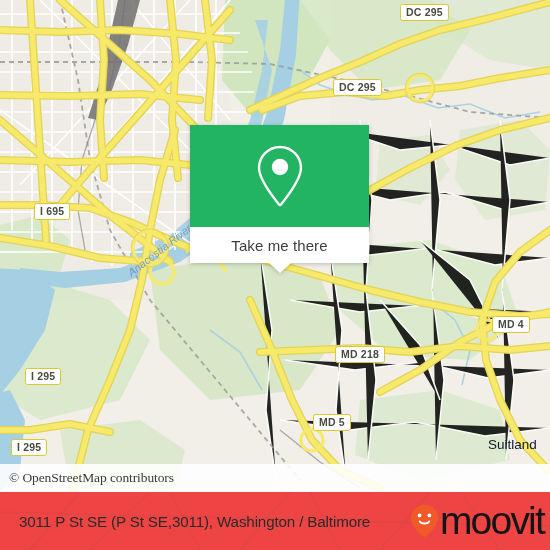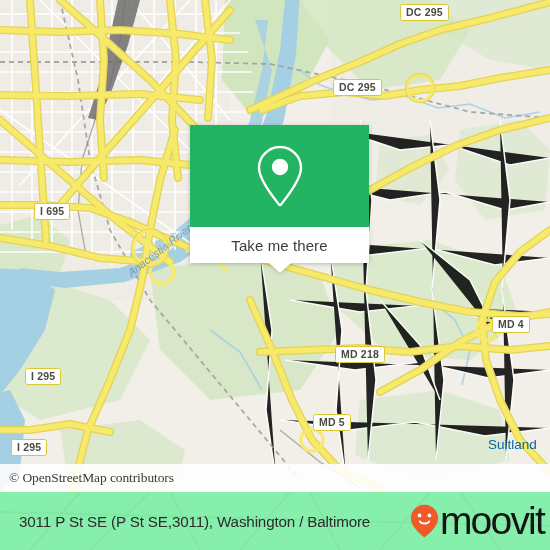--- a/index.html
+++ b/index.html
@@ -74,21 +74,21 @@
     border-left: 11px solid transparent;
     border-right: 11px solid transparent;
     border-top: 10px solid #ffffff;
   }
 
   
   #footer {
     position: absolute;
     left: 0; top: 492px;
     width: 550px; height: 58px;
-    background: #86efac;
+    background: #ef4444;
     display: flex;
     align-items: center;
     overflow: hidden;
   }
   #footer-ghost {
     position: absolute;
     left: 0; top: 0; width: 550px; height: 58px;
     opacity: 0.055;
     pointer-events: none;
   }
@@ -129,21 +129,21 @@
     font-size: 10.5px;
     font-weight: bold;
     letter-spacing: 0.2px;
     padding: 1.5px 5px 2px 5px;
     white-space: nowrap;
     z-index: 30;
     line-height: 1.05;
   }
   .place-label {
     position: absolute;
-    color: #0369a1;
+    color: #0f172a;
     font-size: 13.5px;
     z-index: 28;
     white-space: nowrap;
   }
   .river-label {
     position: absolute;
     color: #7a9ec4;
     font-size: 11px;
     font-style: italic;
     z-index: 28;

